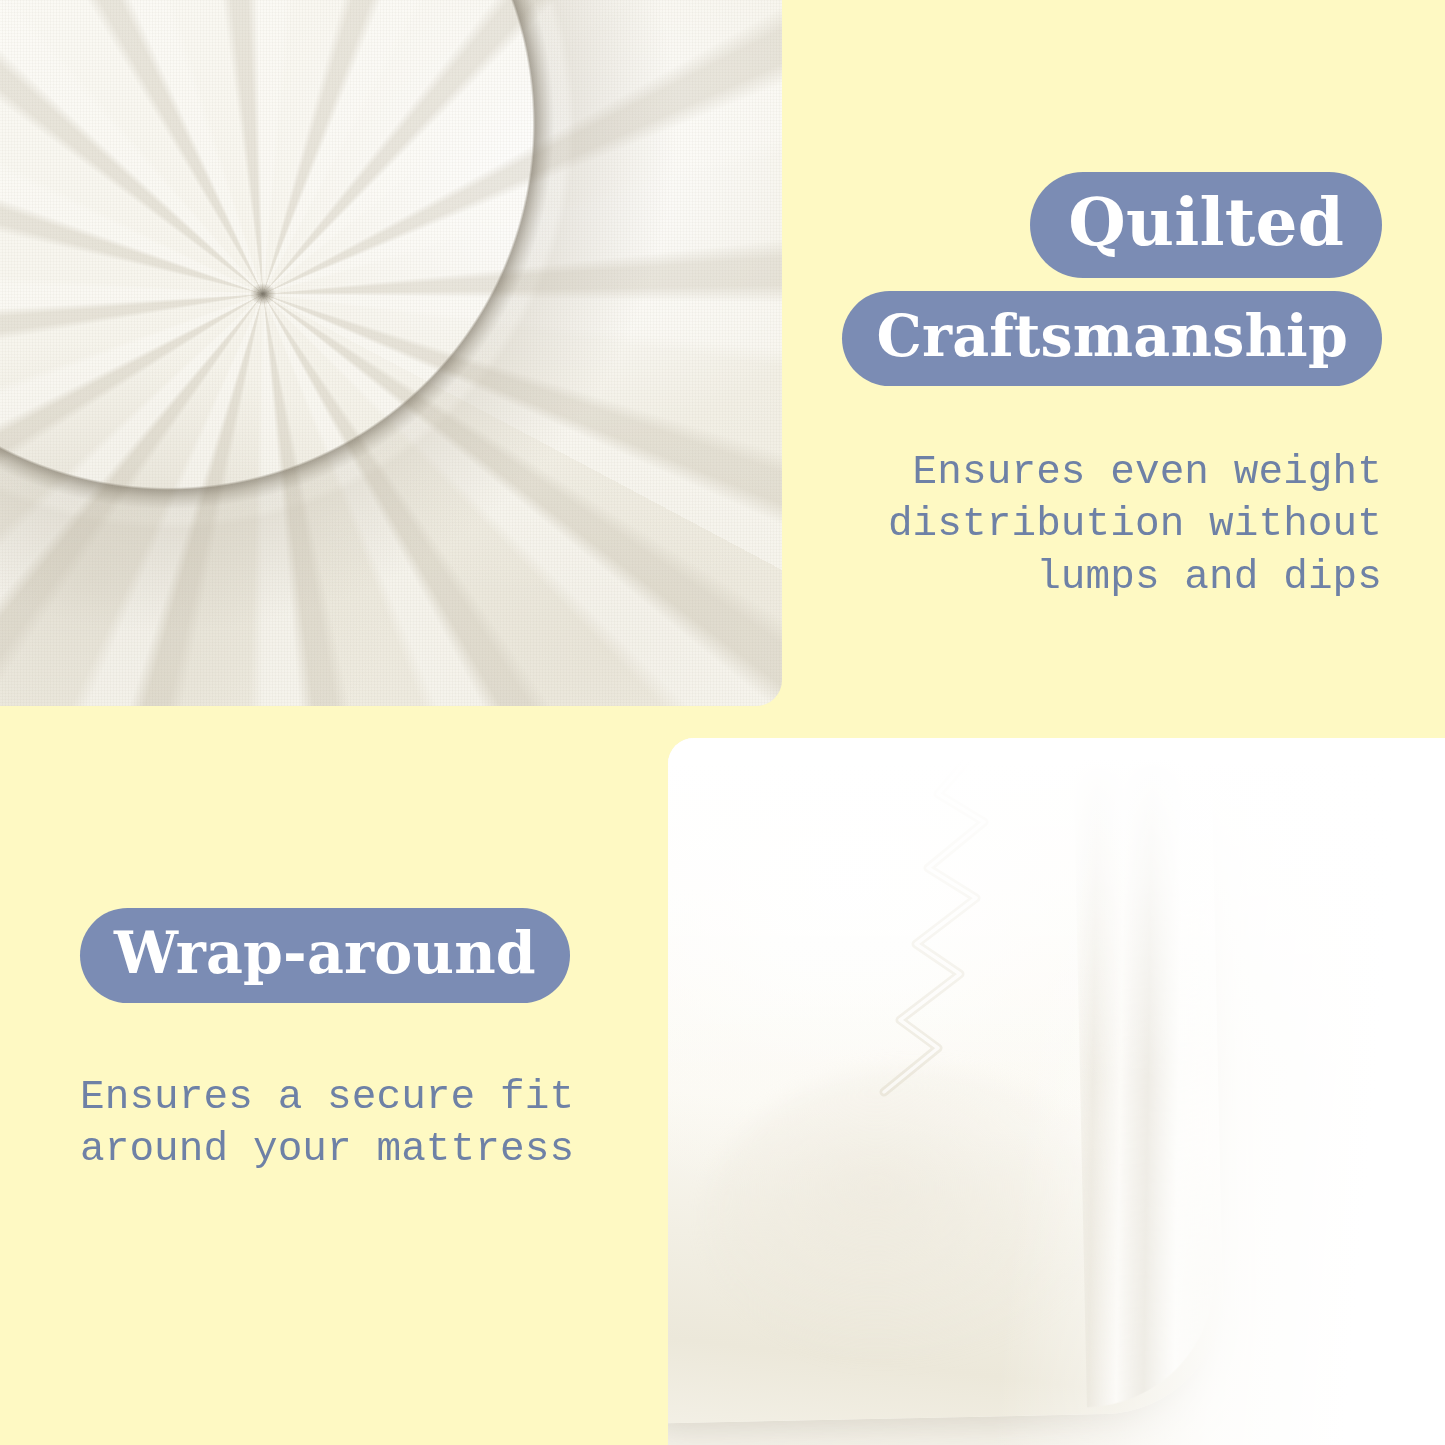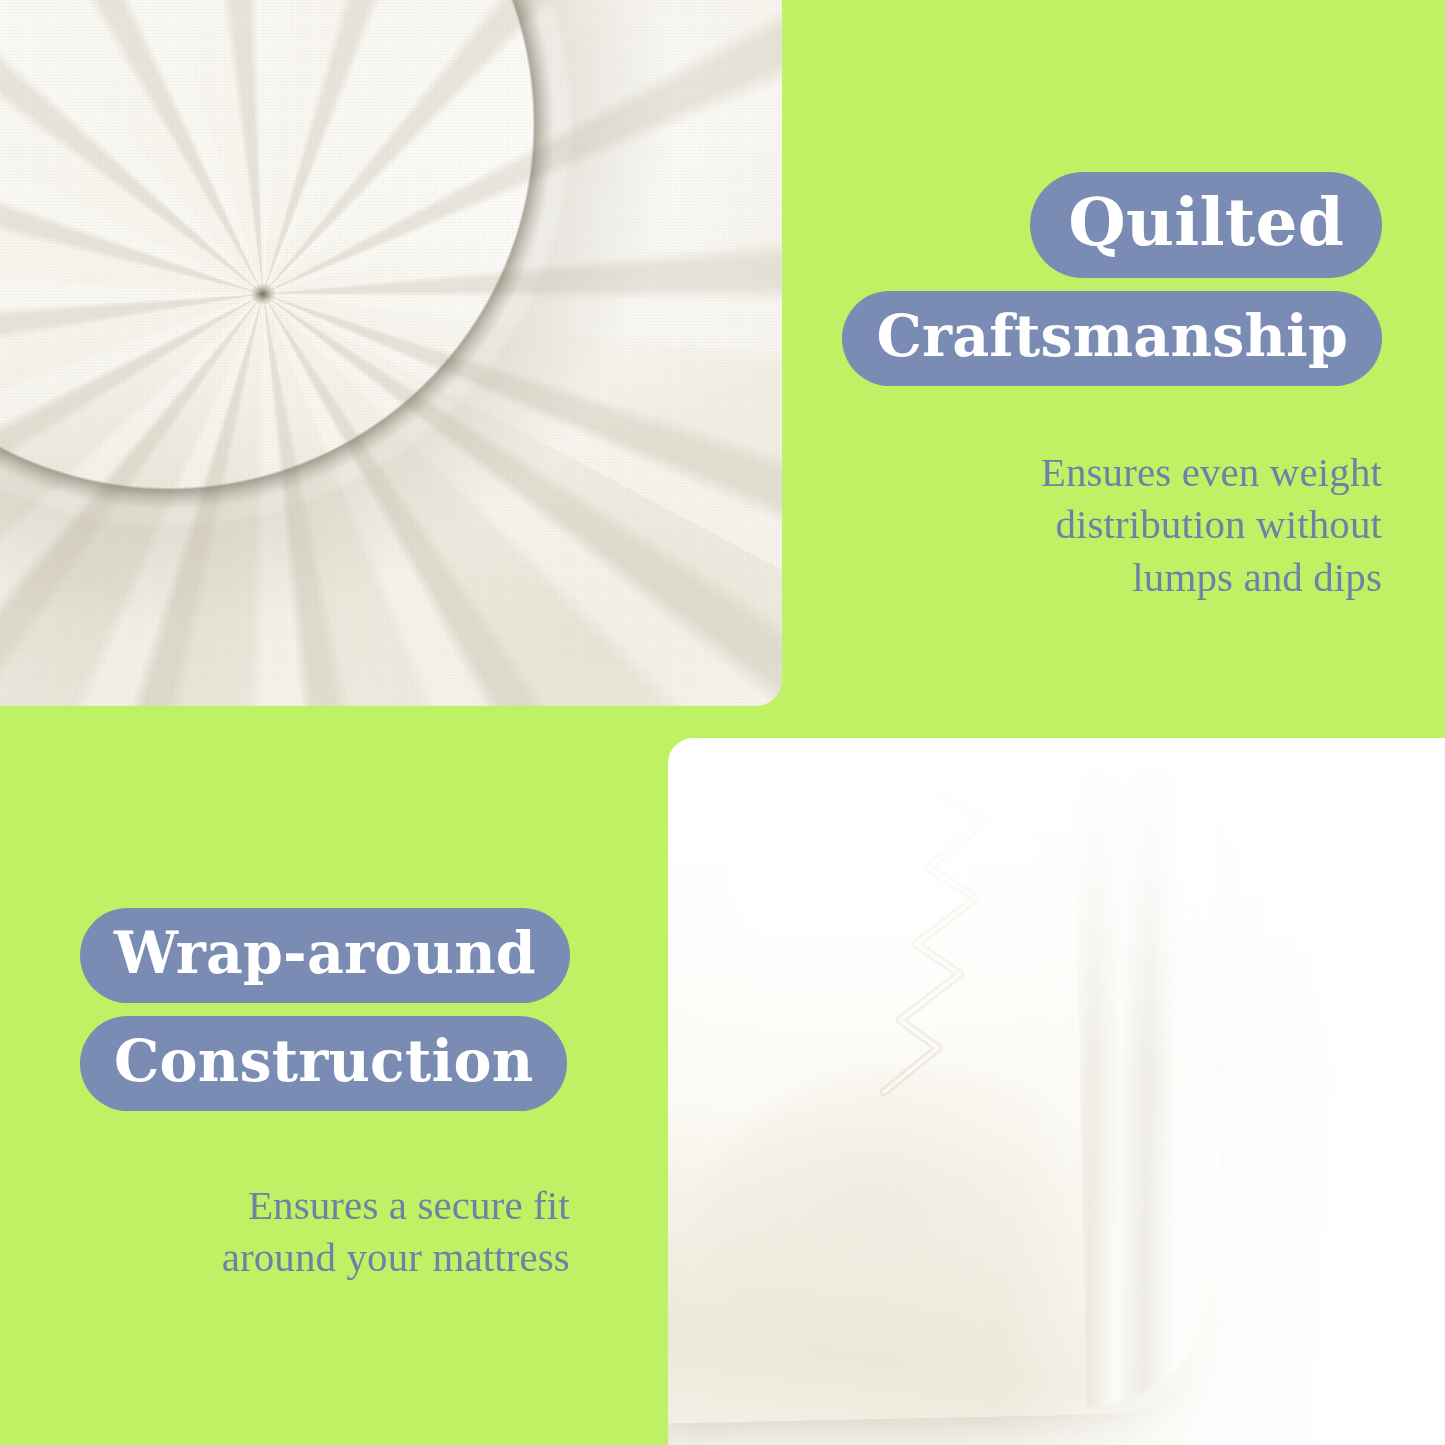--- a/index.html
+++ b/index.html
@@ -6,21 +6,21 @@
   html, body {
     margin: 0;
     padding: 0;
     background: #ffffff;
   }
 
   #canvas {
     position: relative;
     width: 1445px;
     height: 1445px;
-    background: #bef264;
+    background: #fef9c3;
     overflow: hidden;
     font-family: "Liberation Sans", sans-serif;
   }
 
   
 
   .photo {
     position: absolute;
     overflow: hidden;
   }
@@ -190,21 +190,21 @@
     font-weight: 700;
     letter-spacing: 0.2px;
     white-space: nowrap;
     line-height: 1;
   }
   .pill.big   { font-size: 66px; padding: 17px 38px 23px; }
   .pill.small { font-size: 57px; padding: 16px 34px 22px; }
 
   .caption {
     color: #6e81a6;
-    font-family: Liberation Serif, serif;
+    font-family: Liberation Mono, monospace;
     font-size: 41px;
     font-weight: 400;
     line-height: 1.28;
     letter-spacing: 0.1px;
     white-space: pre-line;
   }
   #block-quilted .caption { margin-top: 60px; }
   #block-wrap    .caption { margin-top: 68px; }
 </style>
 </head>
@@ -239,20 +239,17 @@
     </div>
     <div class="caption">Ensures even weight
 distribution without
 lumps and dips</div>
   </div>
 
   <div class="block" id="block-wrap">
     <div class="pill-row">
       <span class="pill small">Wrap-around</span>
     </div>
-    <div class="pill-row">
-      <span class="pill small">Construction</span>
-    </div>
     <div class="caption">Ensures a secure fit
 around your mattress</div>
   </div>
 
 </div>
 
 </body></html>

